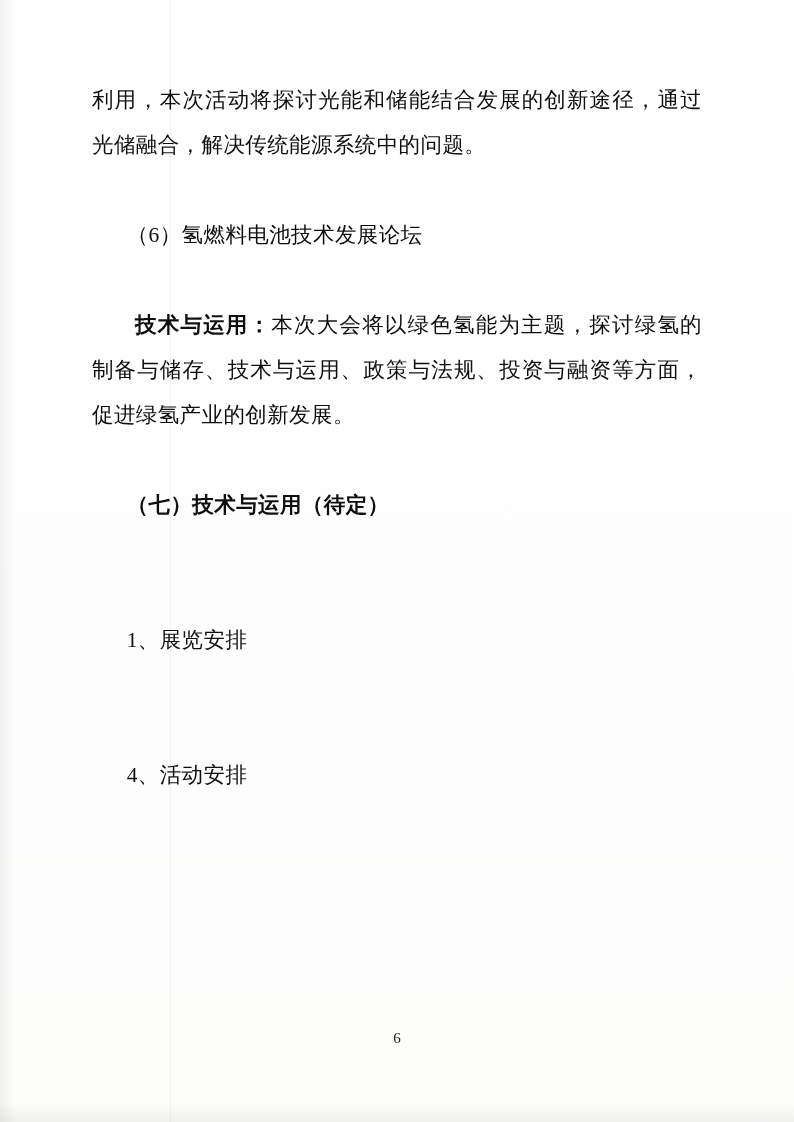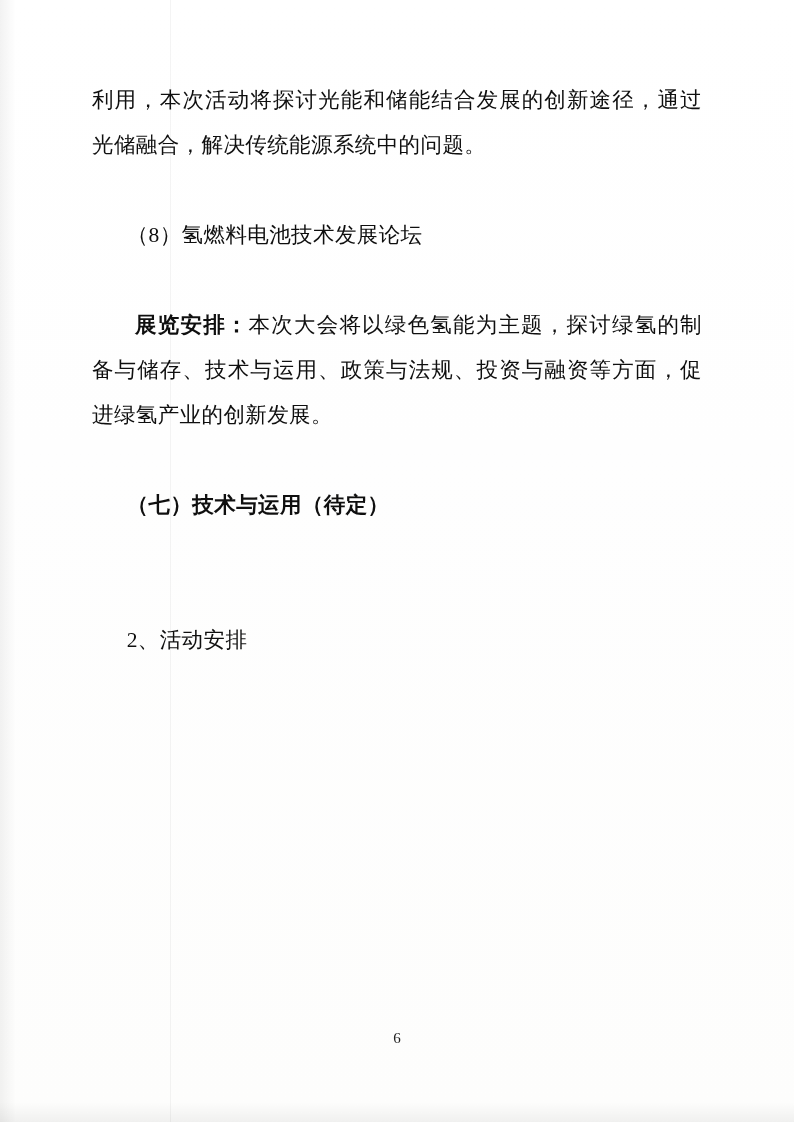--- a/index.html
+++ b/index.html
@@ -95,36 +95,39 @@
   <div class="edge-shadow-bottom"></div>
   <div class="binding-mark"></div>
 
   <div class="body-area">
 
     <div class="line justify">
       <span>利用，本次活动将探讨光能和储能结合发展的创新途径，通过光储融合，解决传统能源系统中的问题。</span>
     </div>
 
     <div class="line indent2">
-      <span>（8）氢燃料电池技术发展论坛</span>
+      <span>（6）氢燃料电池技术发展论坛</span>
     </div>
 
     <div class="line justify indent2">
-      <span class="bold">展览安排：</span><span>本次大会将以绿色氢能为主题，探讨绿氢的制备与储存、技术与运用、政策与法规、投资与融资等方面，促进绿氢产业的创新发展。</span>
+      <span class="bold">技术与运用：</span><span>本次大会将以绿色氢能为主题，探讨绿氢的制备与储存、技术与运用、政策与法规、投资与融资等方面，促进绿氢产业的创新发展。</span>
     </div>
 
     <div class="line indent2 bold">
       <span>（七）技术与运用（待定）</span>
     </div>
 
+    <div class="line indent2">
+      <span>1、展览安排</span>
+    </div>
 
 
 
     <div class="line indent2">
-      <span>2、活动安排</span>
+      <span>4、活动安排</span>
     </div>
 
     <div class="line indent2 bold">
       
     </div>
 
   </div>
 
   <div class="page-number">6</div>
 </div>

